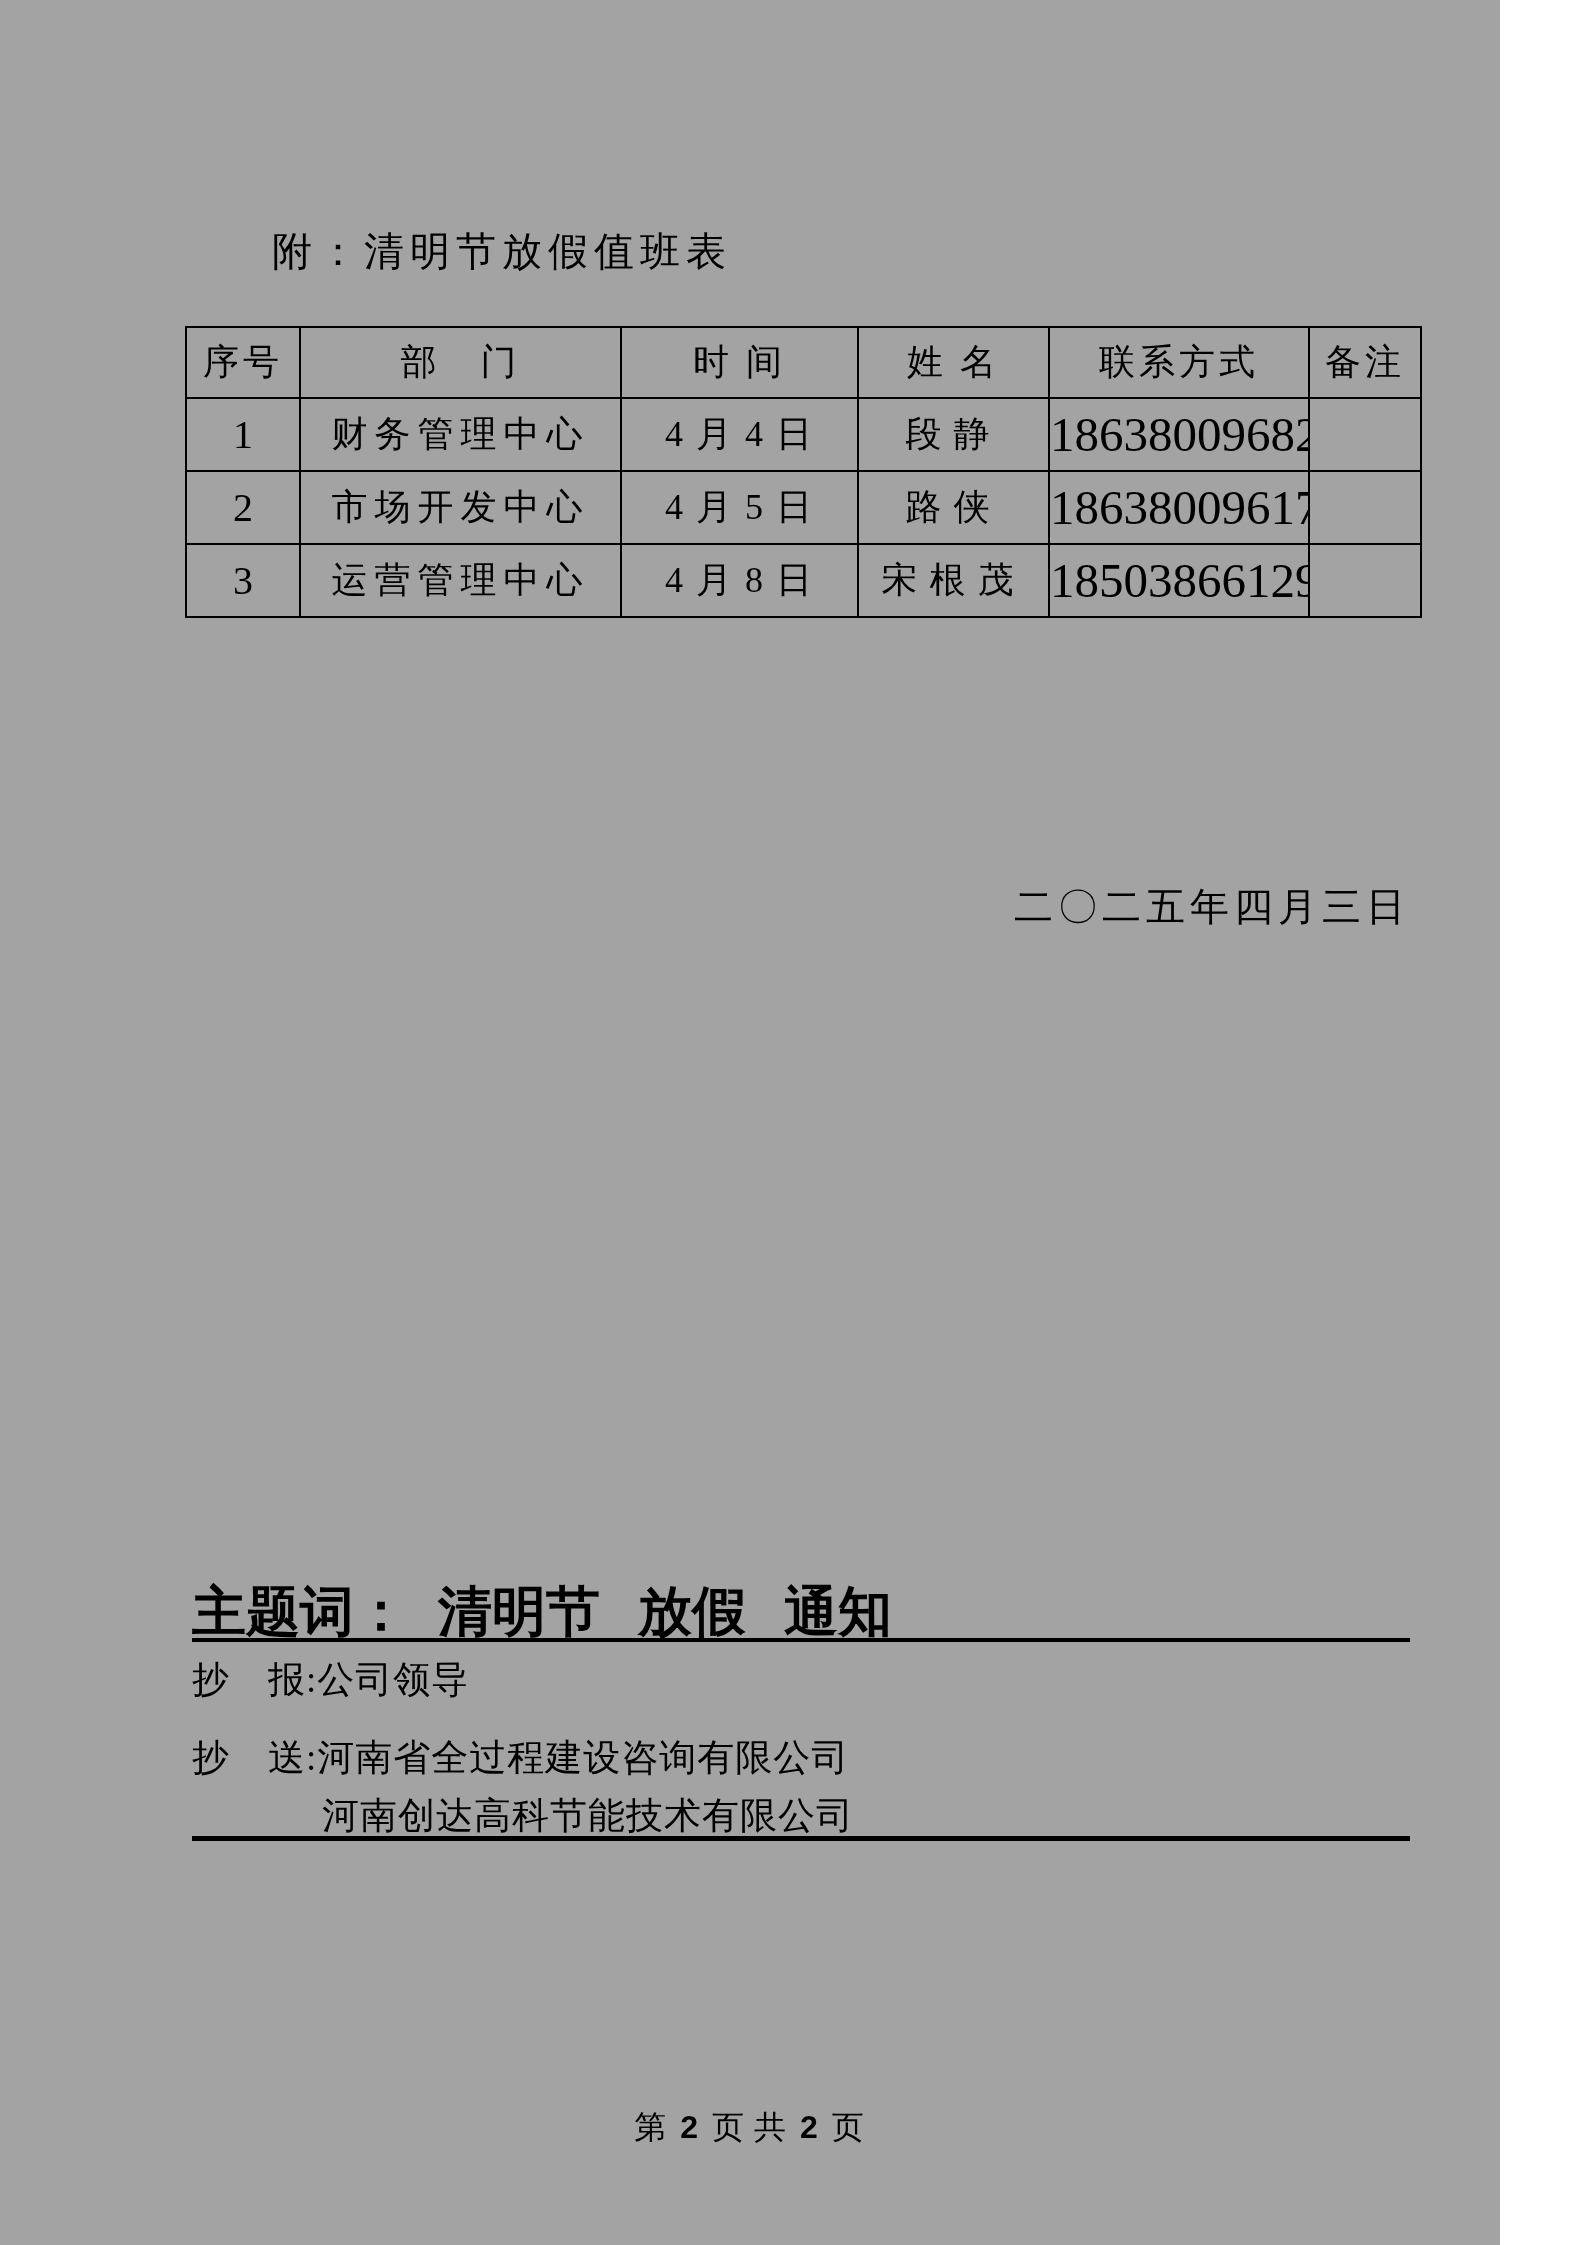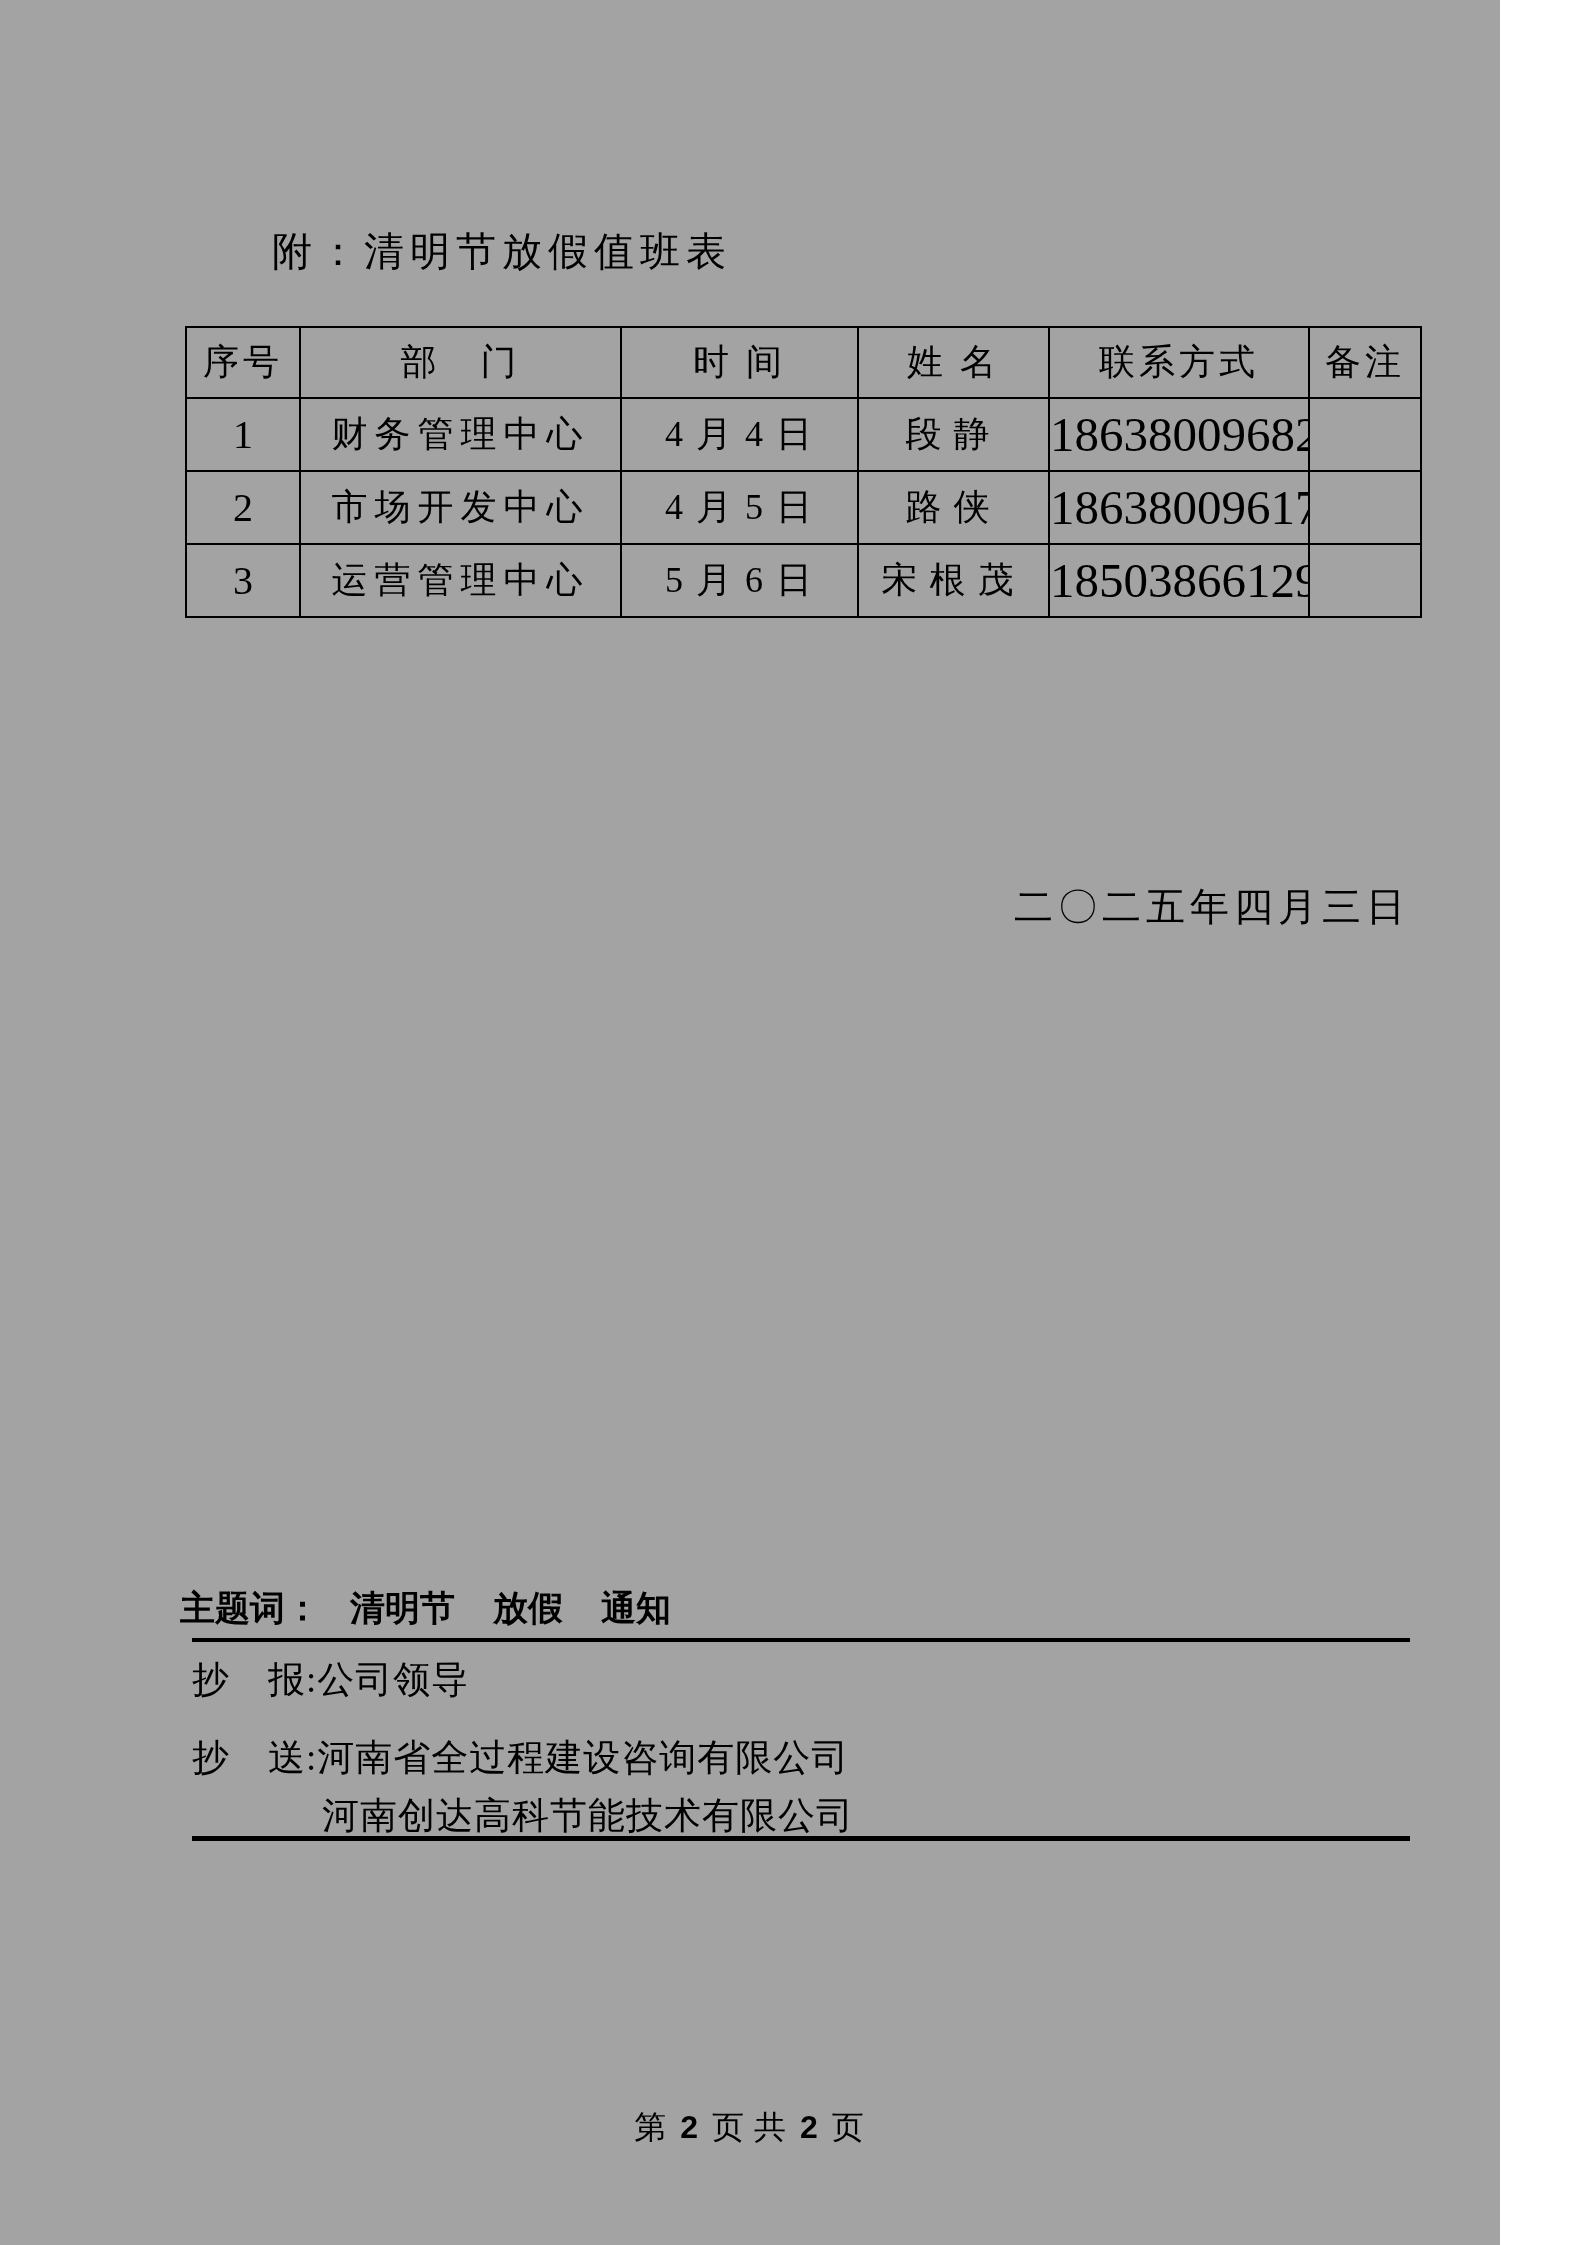--- a/index.html
+++ b/index.html
@@ -60,27 +60,26 @@
     left: 1014px;
     top: 880px;
     font-size: 39px;
     letter-spacing: 5px;
     white-space: nowrap;
   }
 
   
   .subject-line {
     position: absolute;
-    left: 180px;
+    left: 192px;
     top: 1576px;
     font-family: "Liberation Sans", "DejaVu Sans", sans-serif;
     font-weight: bold;
-    font-size: 35px;
-    white-space: nowrap;
-    margin-top: 9px;
+    font-size: 54px;
+    white-space: nowrap;
   }
   .subject-line .keyword { margin-left: 38px; }
   .subject-line .subject-label { margin-right: -8px; }
 
   .rule {
     position: absolute;
     left: 192px;
     width: 1218px;
     background: #000000;
   }
@@ -177,21 +176,21 @@
         <td class="col-index">2</td>
         <td class="col-dept">市场开发中心</td>
         <td class="col-time">4 月 5 日</td>
         <td class="col-name">路侠</td>
         <td class="col-phone">18638009617</td>
         <td class="col-remark"></td>
       </tr>
       <tr>
         <td class="col-index">3</td>
         <td class="col-dept">运营管理中心</td>
-        <td class="col-time">5 月 6 日</td>
+        <td class="col-time">4 月 8 日</td>
         <td class="col-name">宋根茂</td>
         <td class="col-phone">18503866129</td>
         <td class="col-remark"></td>
       </tr>
     </tbody>
   </table>
 
   <div class="date-line">二〇二五年四月三日</div>
 
   <div class="subject-line">

